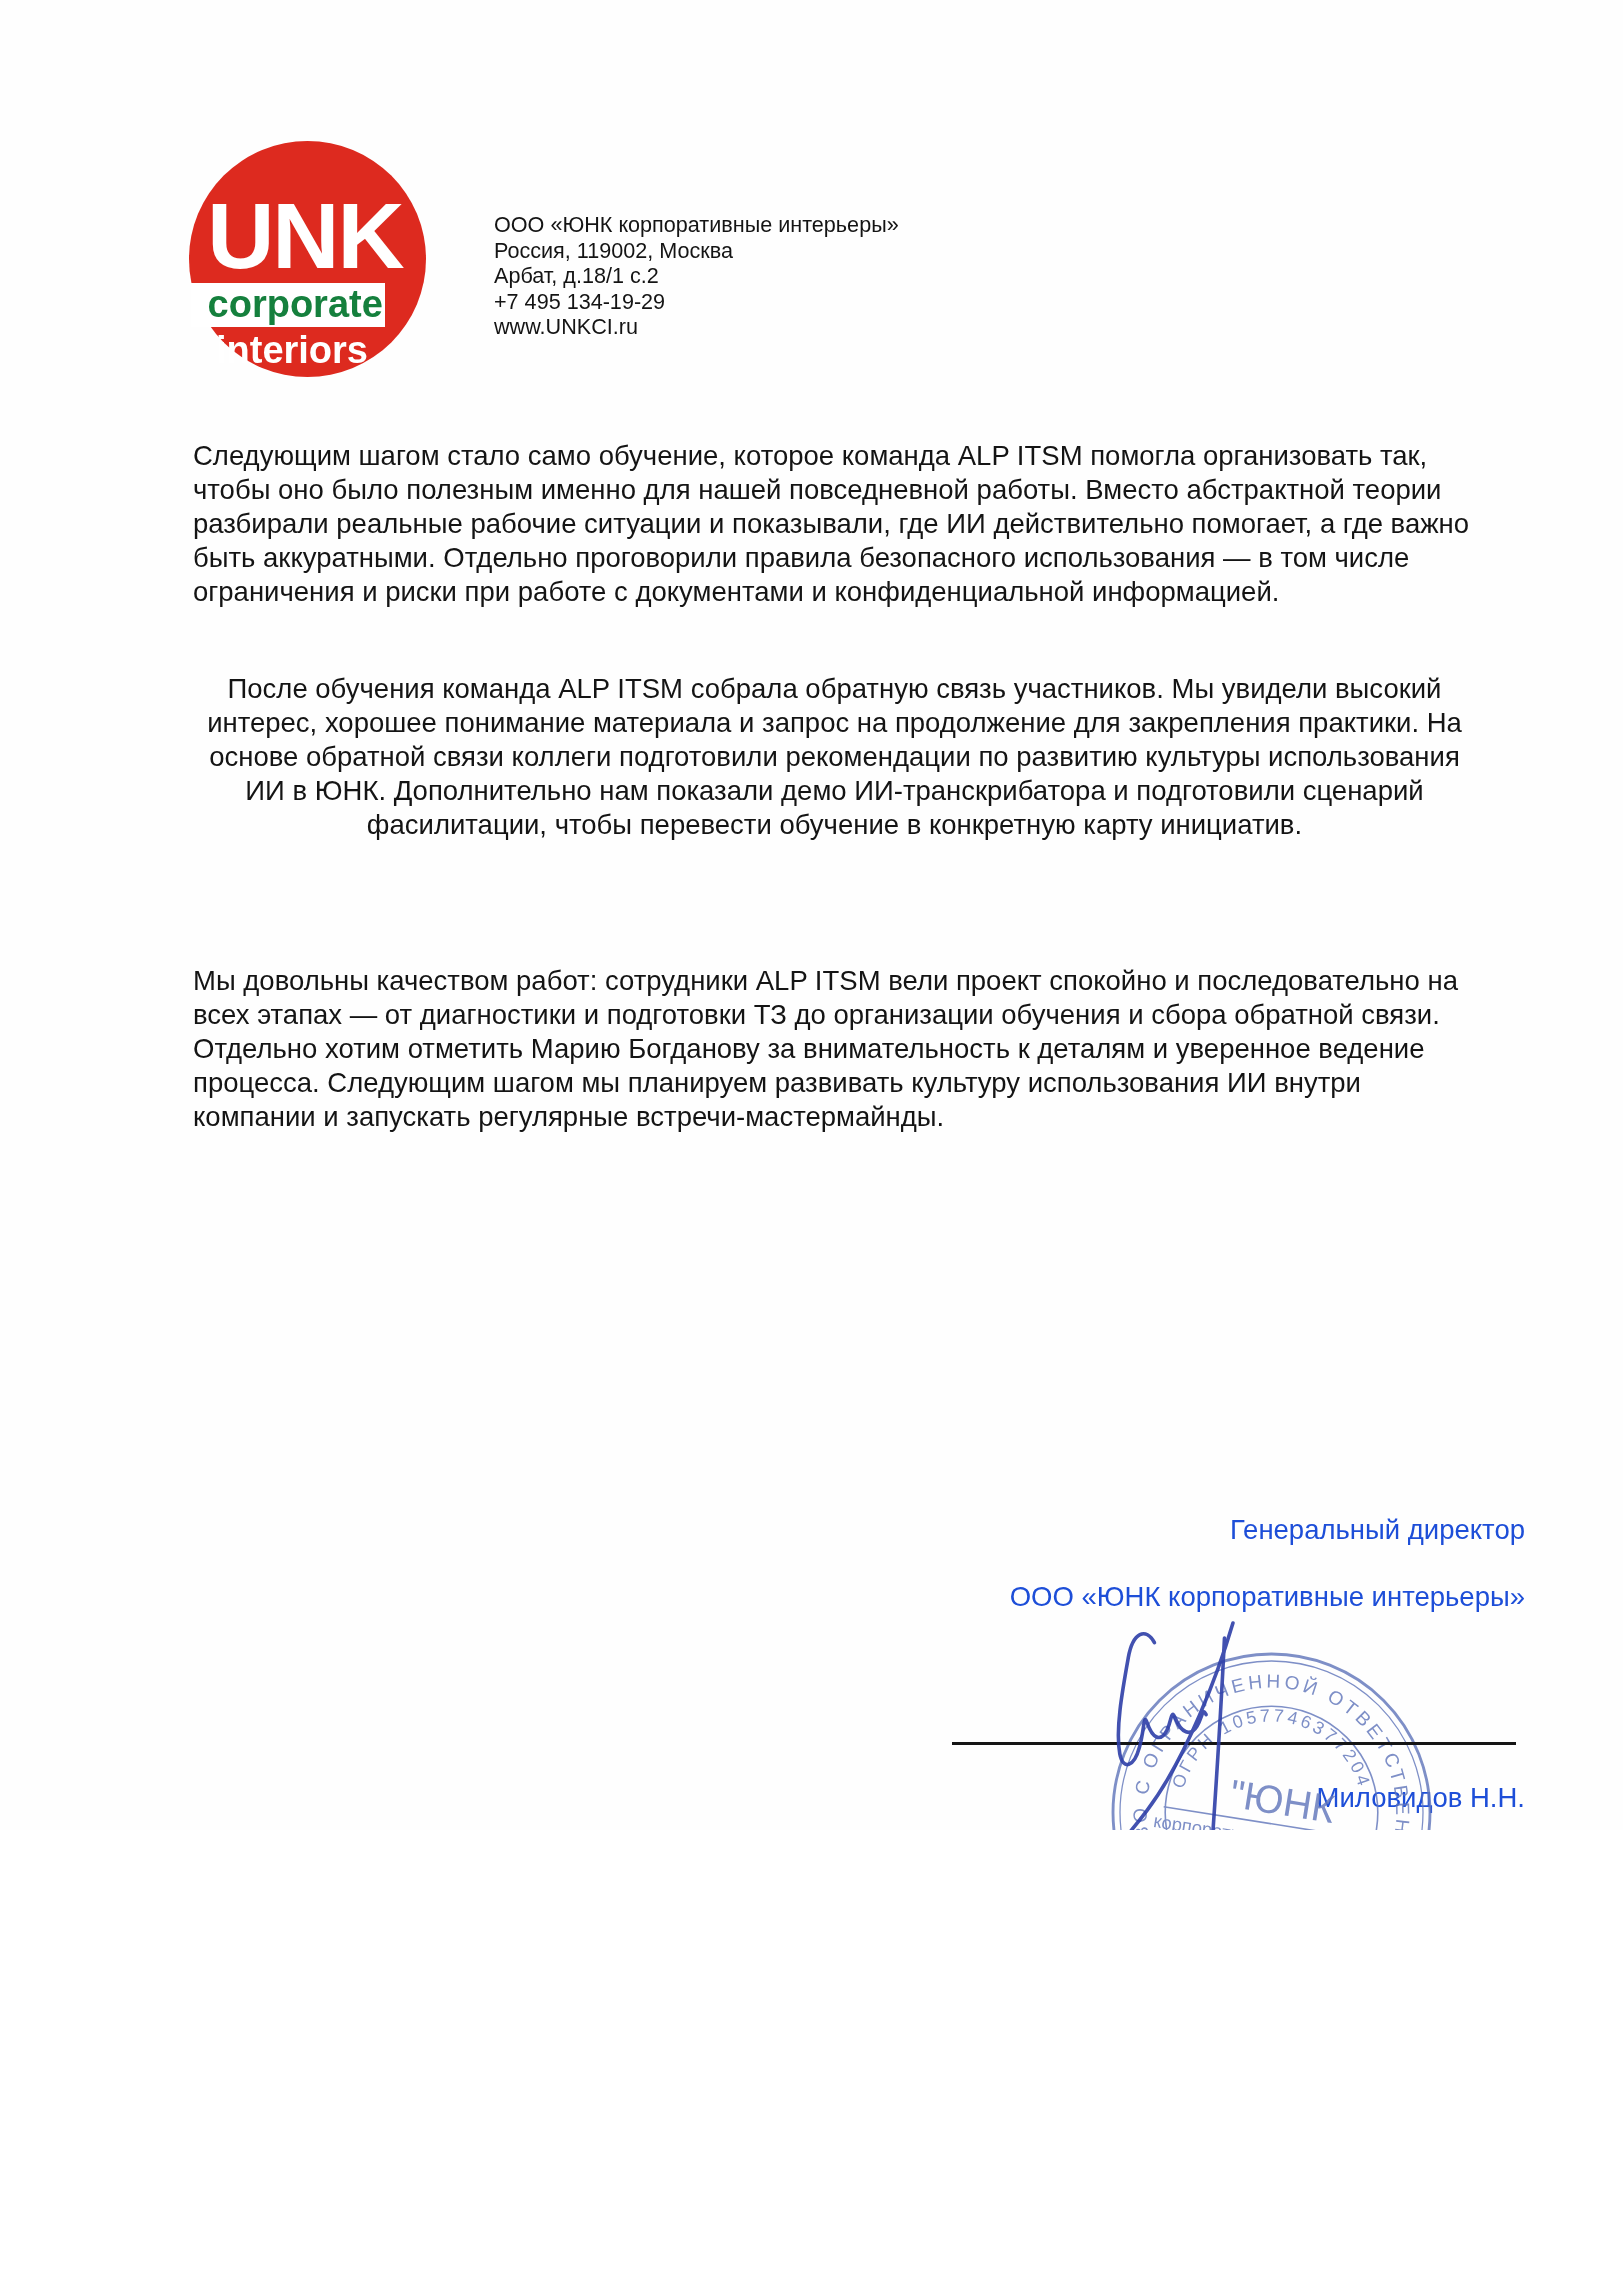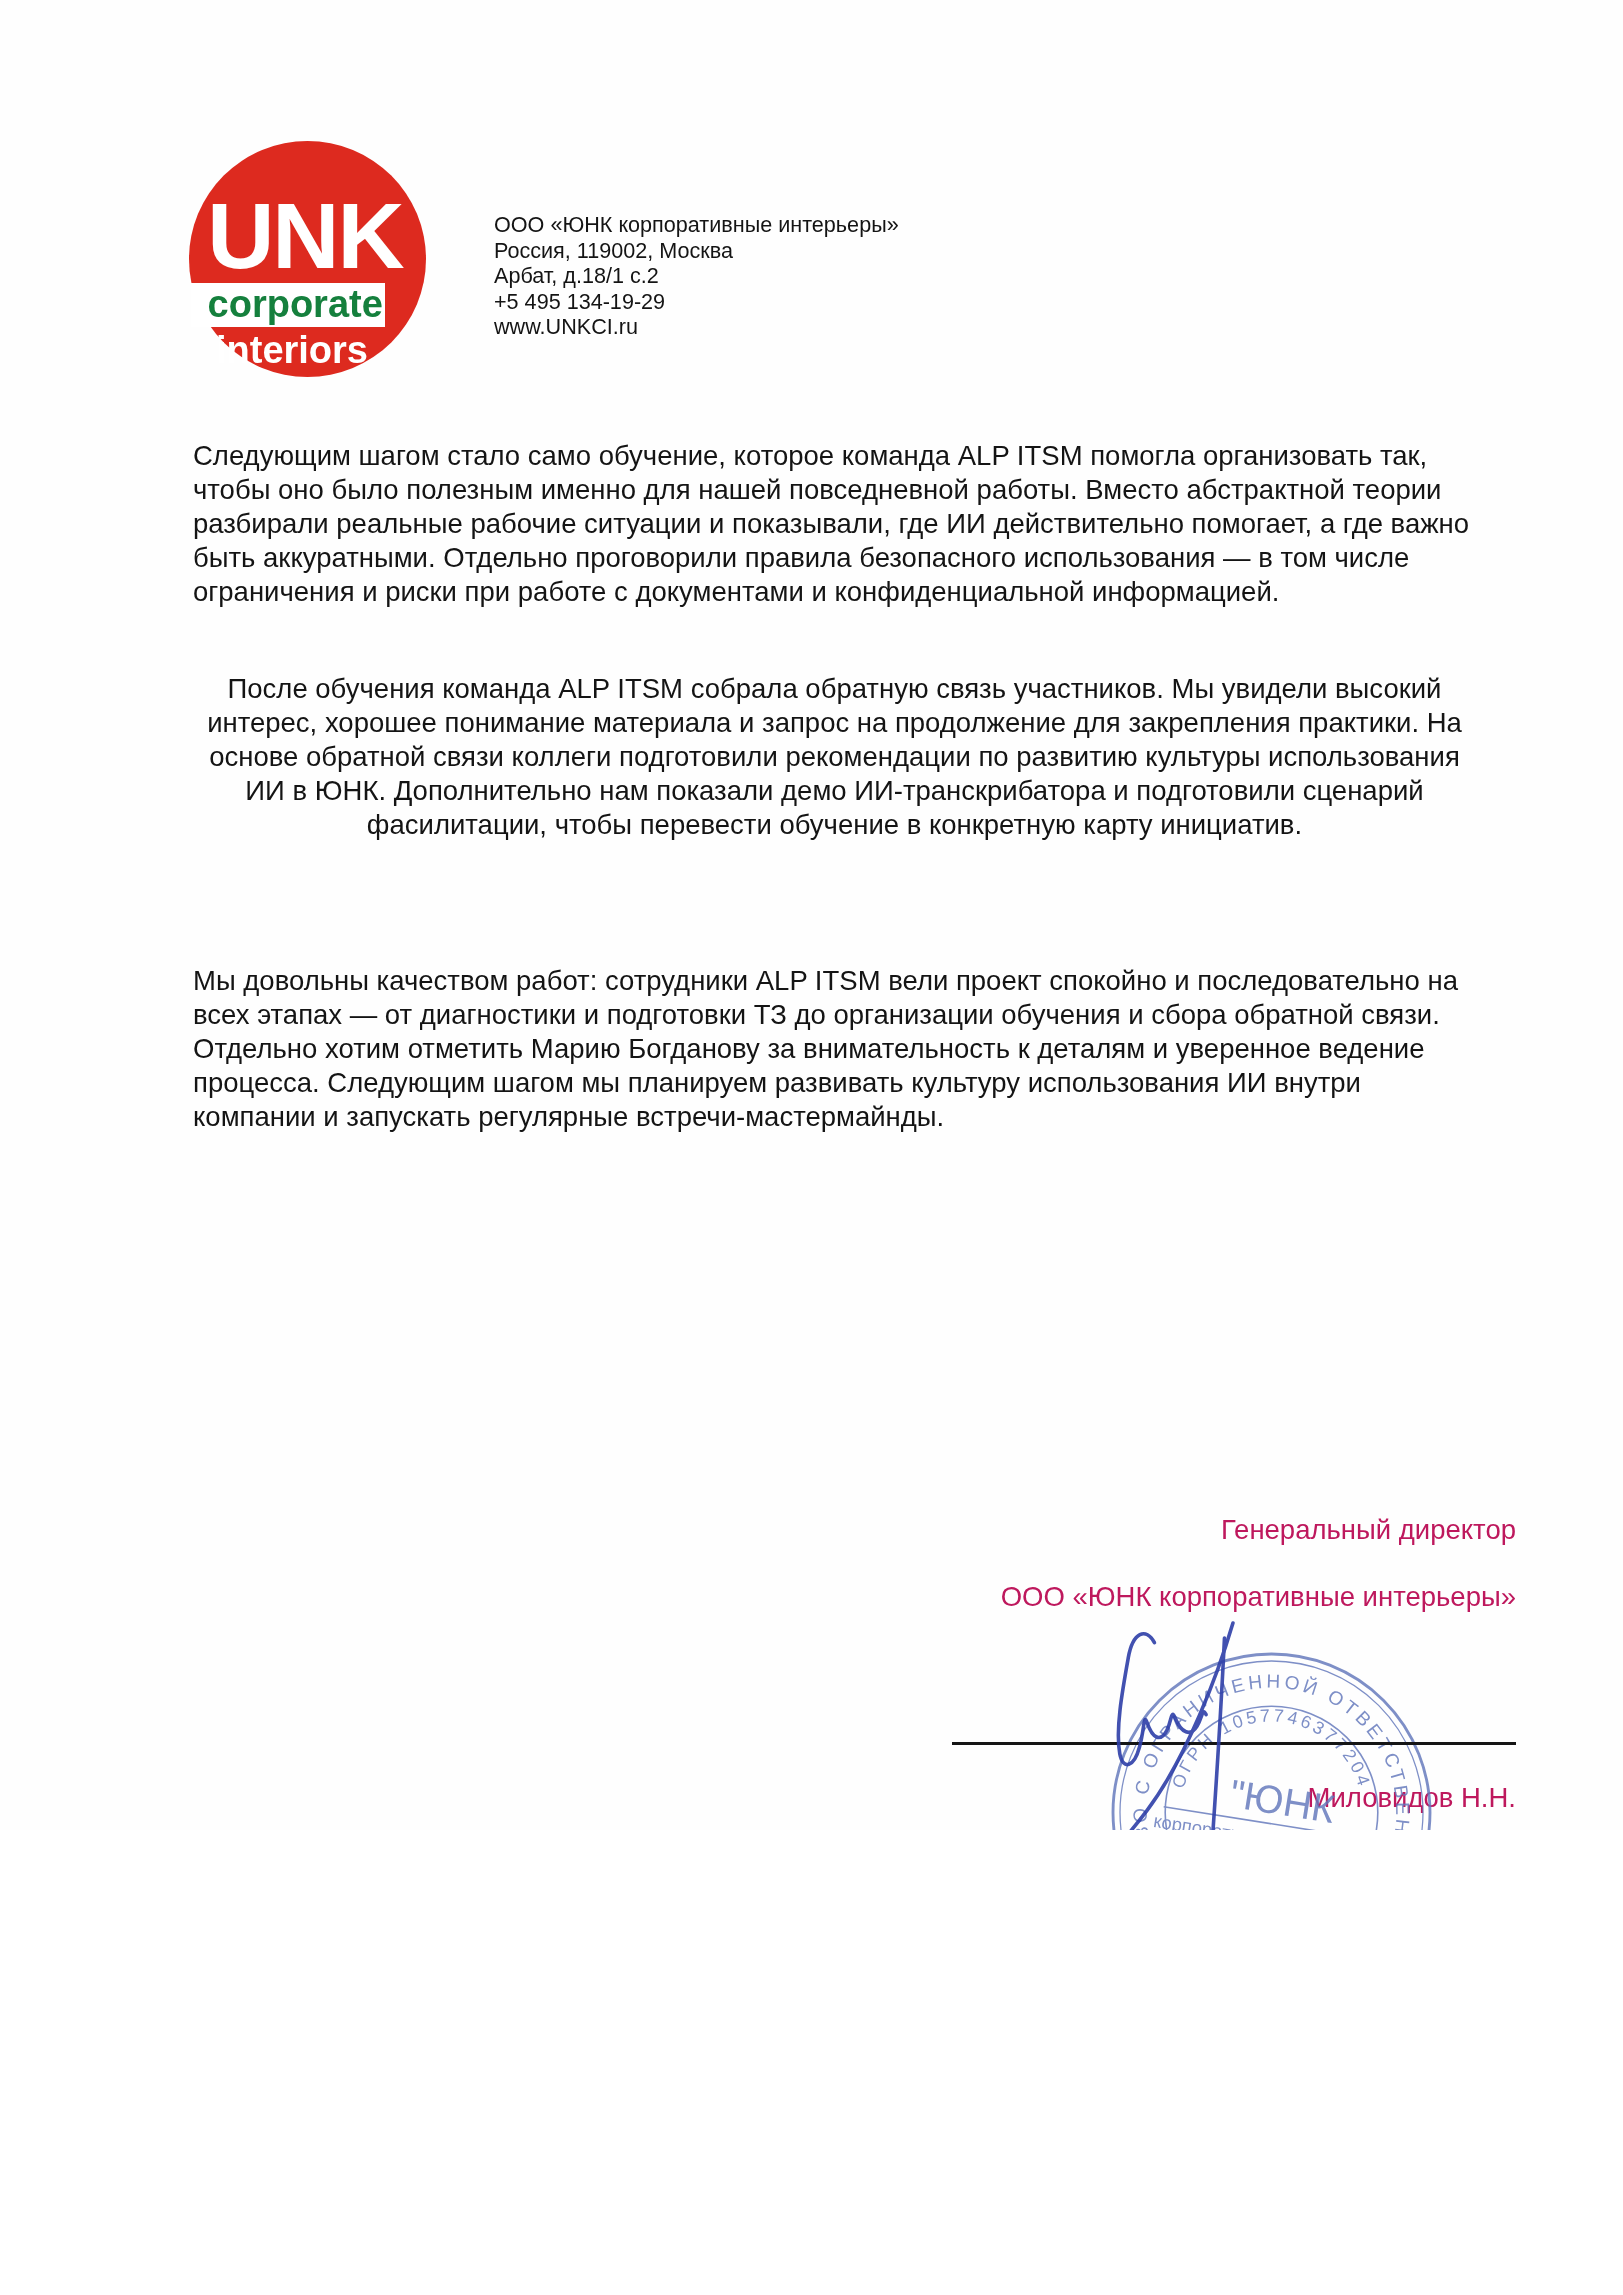--- a/index.html
+++ b/index.html
@@ -44,22 +44,22 @@
   .bodytext{
     position:absolute;left:185px;width:1283px;
     font-size:27.5px;line-height:34px;color:#141414;margin:8px;
   }
   .p1{top:431px;}
   .p2{top:664px;text-align:center;}
   .heading{top:895px;font-weight:bold;}
   .p3{top:956px;}
   
   .sig-right{
-    position:absolute;right:107px;text-align:right;
-    font-size:27.5px;line-height:34px;color:#be185d;white-space:nowrap;
+    position:absolute;right:98px;text-align:right;
+    font-size:27.5px;line-height:34px;color:#1d4ed8;white-space:nowrap;
   }
   .sig-title{top:1513px;}
   .sig-company{top:1580px;}
   .sig-name{top:1781px;text-align:center;}
   .sig-line{
     position:absolute;left:952px;top:1742px;width:564px;height:2.6px;
     background:#151515;z-index:3;
   }
   .stamp{
     position:absolute;left:1106px;top:1647px;width:331px;height:331px;
@@ -80,21 +80,21 @@
     <div class="logo-unk">UNK</div>
     <div class="logo-band"></div>
     <div class="logo-corporate">corporate</div>
     <div class="logo-interiors">interiors</div>
   </div>
 
   <div class="letterhead">
     <div>ООО «ЮНК корпоративные интерьеры»</div>
     <div>Россия, 119002, Москва</div>
     <div>Арбат, д.18/1 с.2</div>
-    <div>+5 495 134-19-29</div>
+    <div>+7 495 134-19-29</div>
     <div>www.UNKCI.ru</div>
   </div>
 
   <p class="bodytext p1">Следующим шагом стало само обучение, которое команда ALP ITSM помогла организовать так, чтобы оно было полезным именно для нашей повседневной работы. Вместо абстрактной теории разбирали реальные рабочие ситуации и показывали, где ИИ действительно помогает, а где важно быть аккуратными. Отдельно проговорили правила безопасного использования — в том числе ограничения и риски при работе с документами и конфиденциальной информацией.</p>
   <p class="bodytext p2">После обучения команда ALP ITSM собрала обратную связь участников. Мы увидели высокий интерес, хорошее понимание материала и запрос на продолжение для закрепления практики. На основе обратной связи коллеги подготовили рекомендации по развитию культуры использования ИИ в ЮНК. Дополнительно нам показали демо ИИ-транскрибатора и подготовили сценарий фасилитации, чтобы перевести обучение в конкретную карту инициатив.</p>
   <p class="bodytext p3">Мы довольны качеством работ: сотрудники ALP ITSM вели проект спокойно и последовательно на всех этапах — от диагностики и подготовки ТЗ до организации обучения и сбора обратной связи. Отдельно хотим отметить Марию Богданову за внимательность к деталям и уверенное ведение процесса. Следующим шагом мы планируем развивать культуру использования ИИ внутри компании и запускать регулярные встречи-мастермайнды.</p>
 
   <div class="sig-right sig-title">Генеральный директор</div>
   <div class="sig-right sig-company">ООО «ЮНК корпоративные интерьеры»</div>
   <div class="sig-line"></div>

